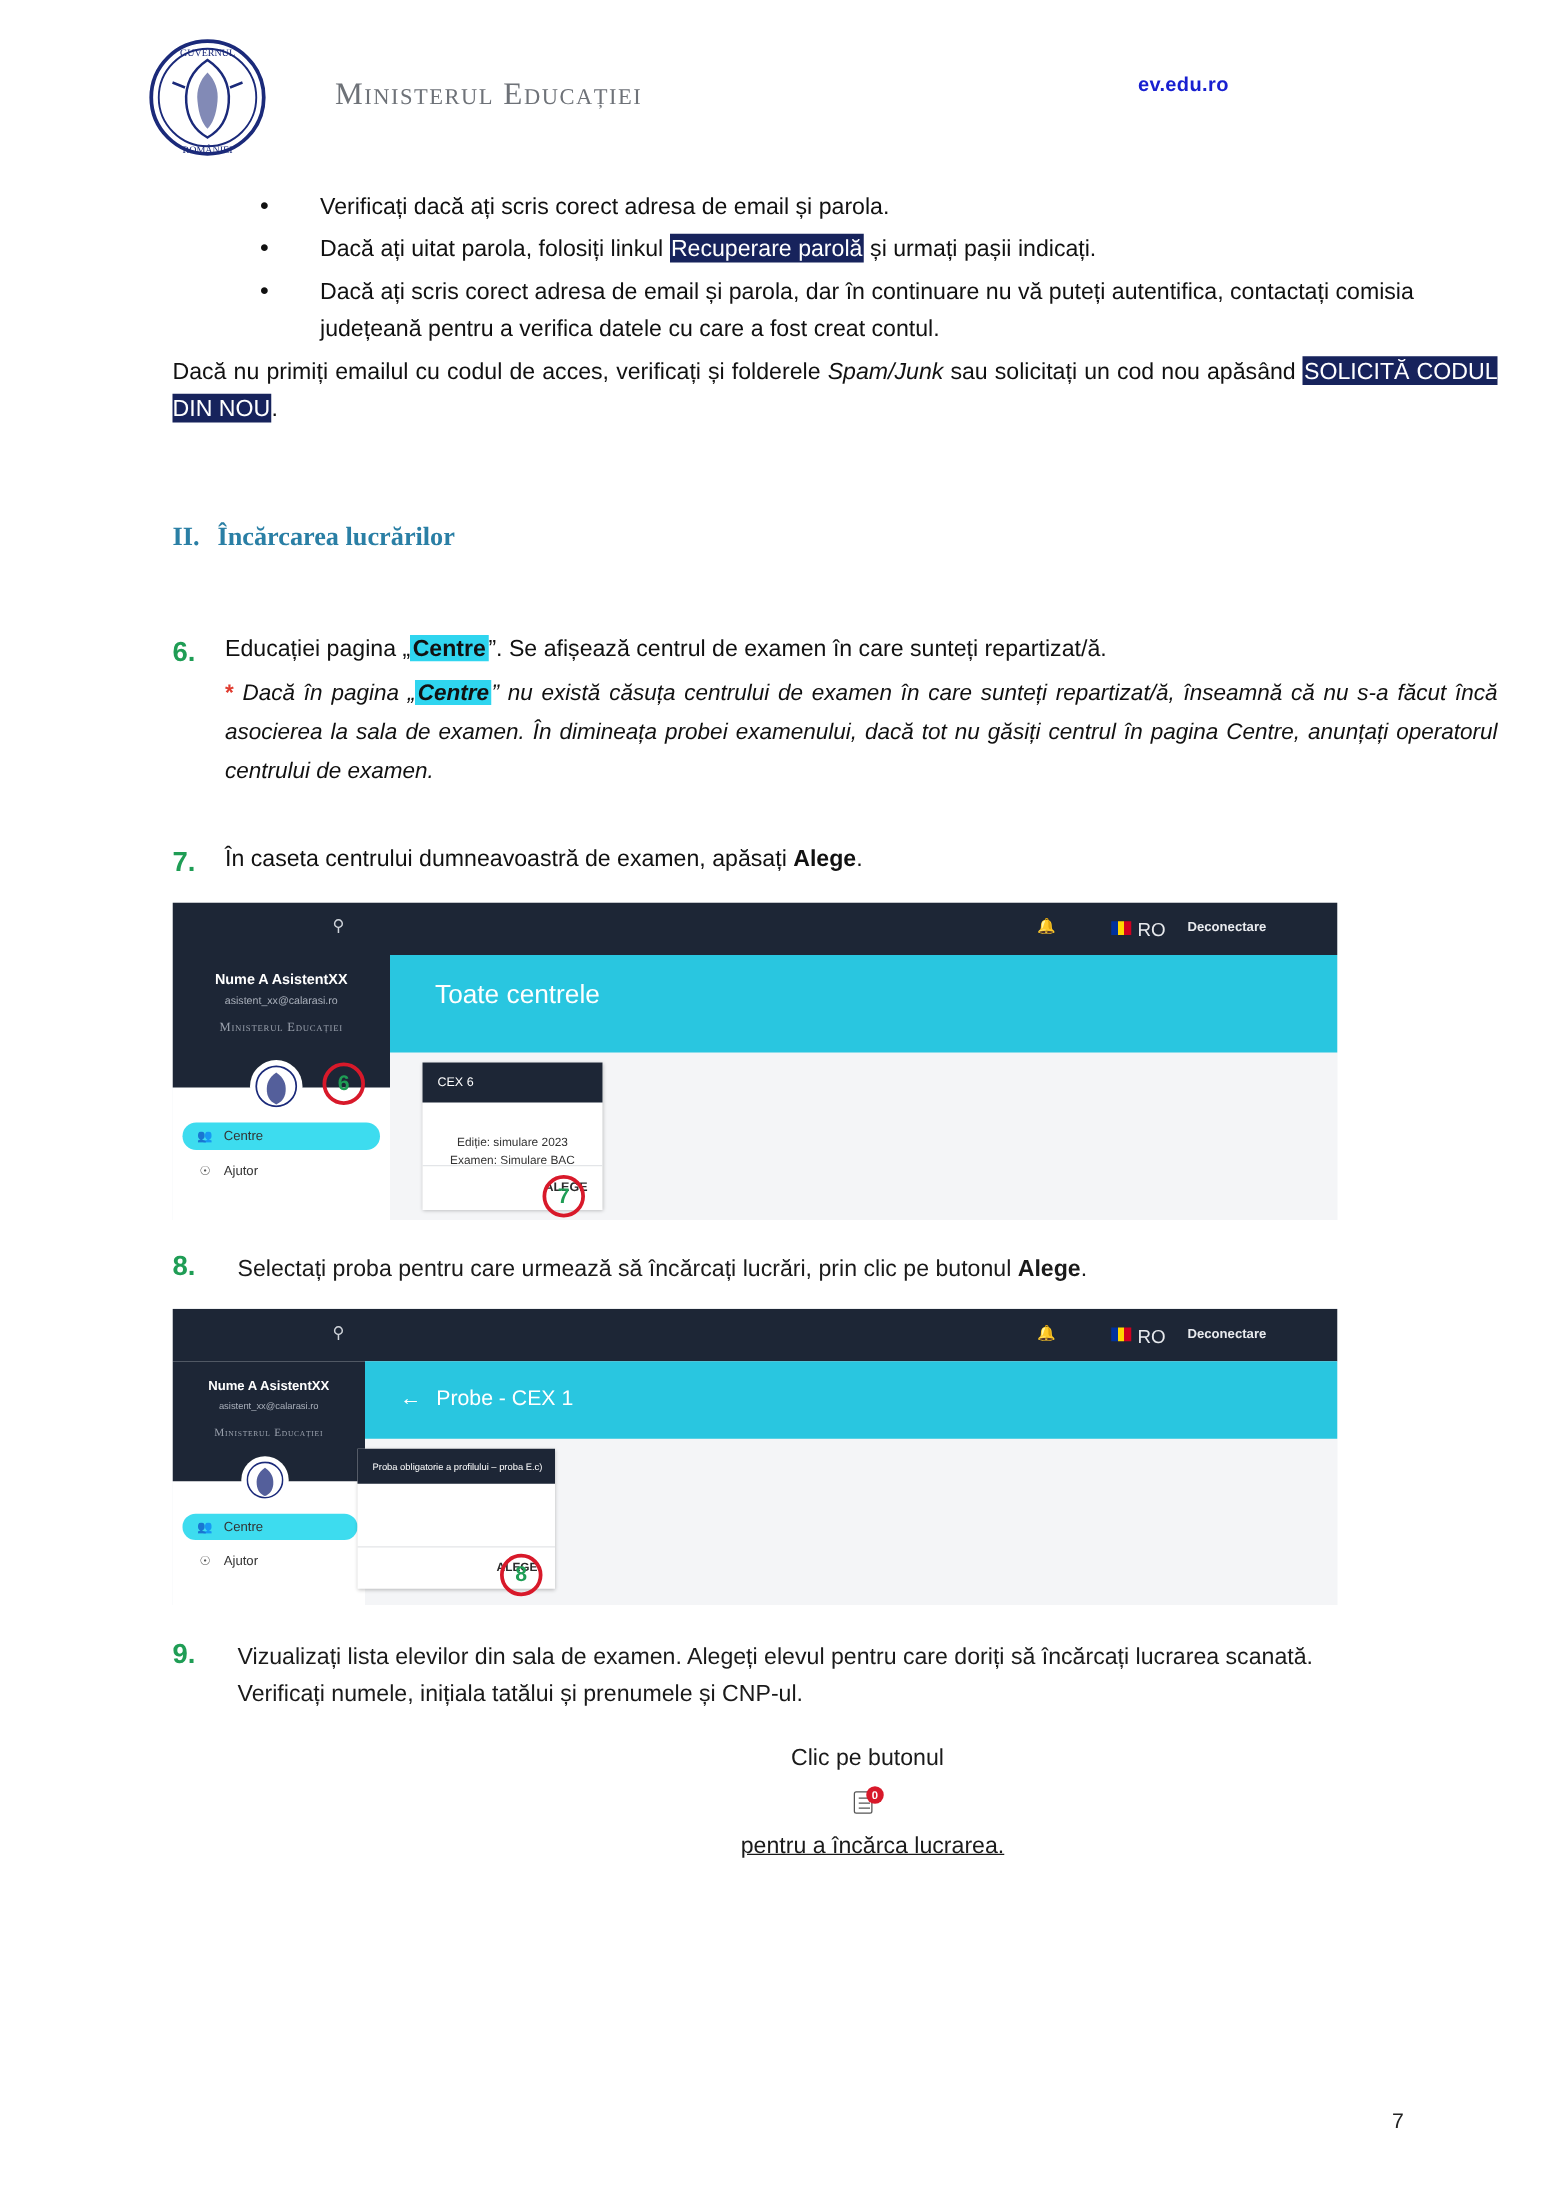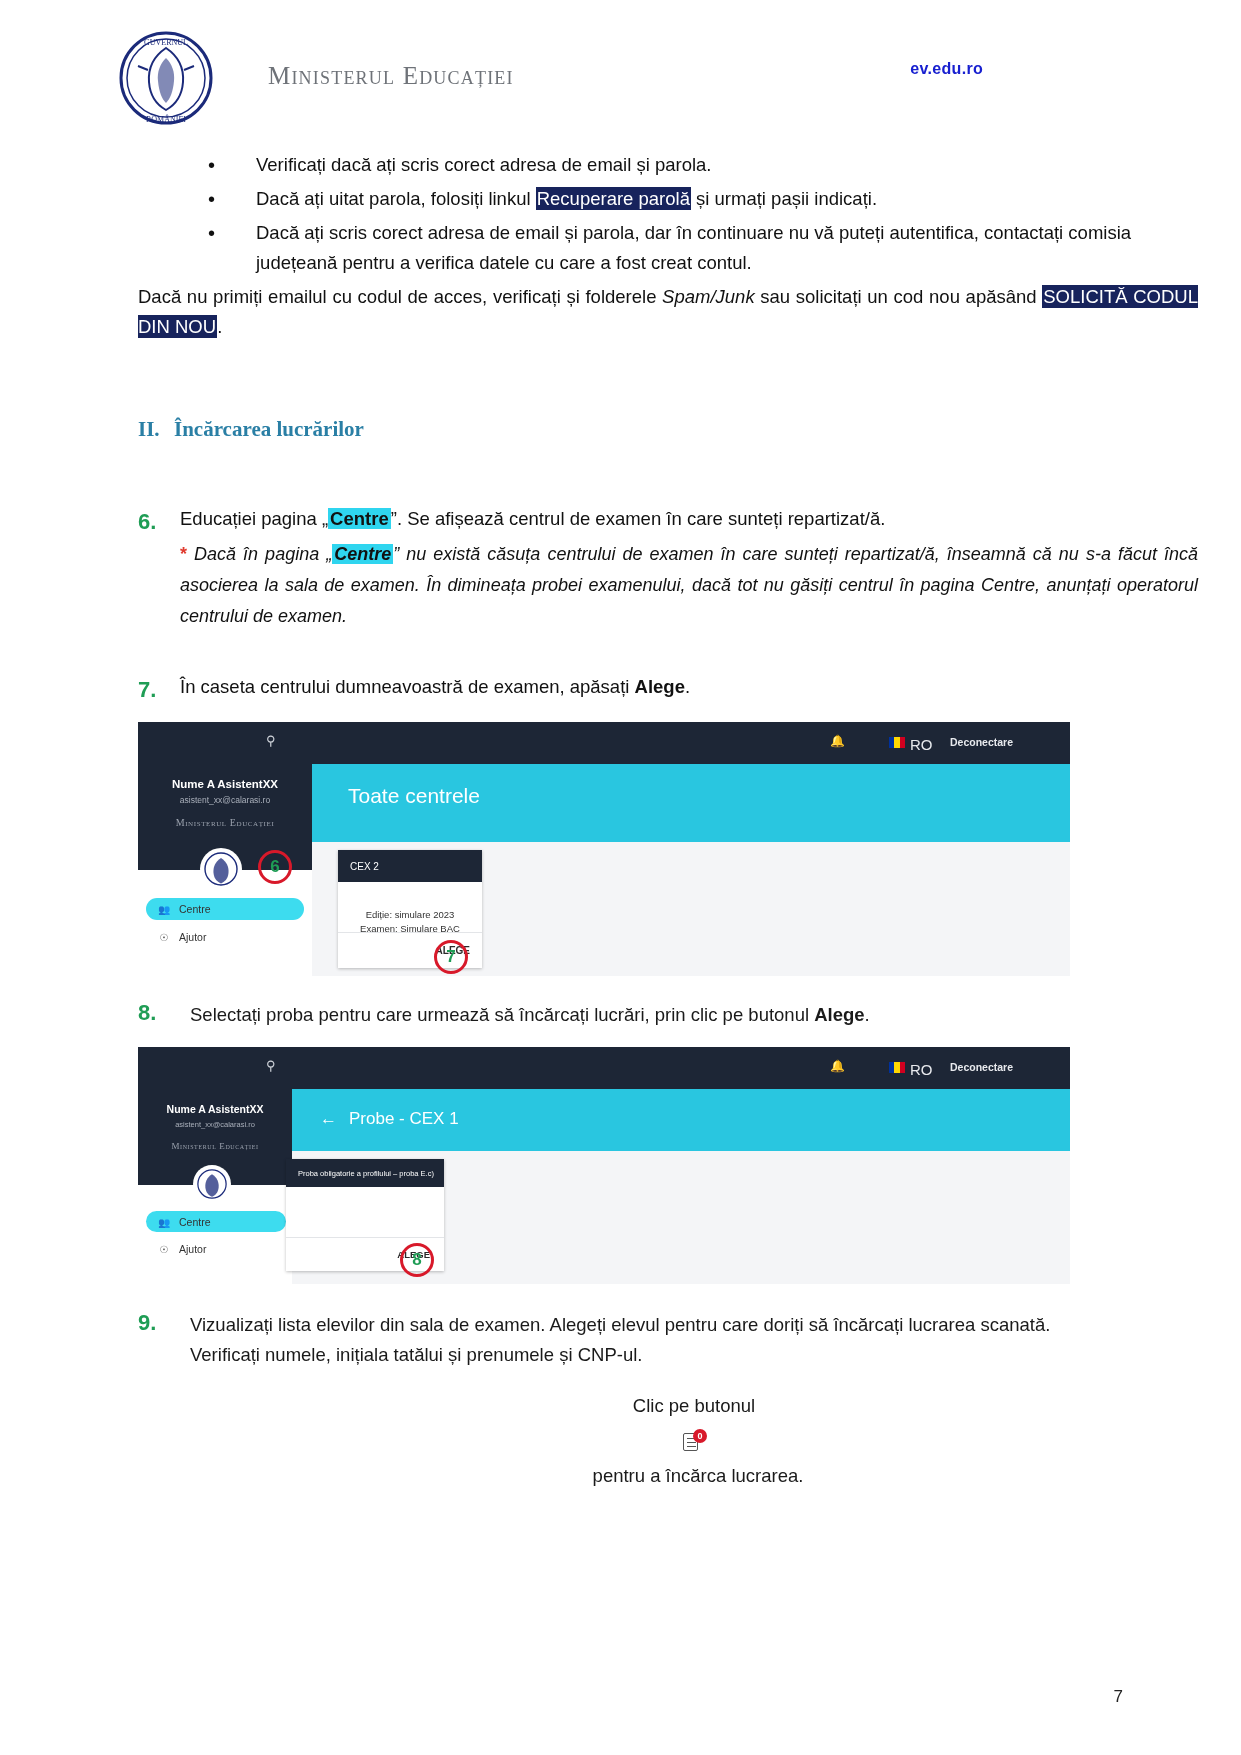--- a/index.html
+++ b/index.html
@@ -346,21 +346,21 @@
         <span class="ic">☉</span>
         <span>Ajutor</span>
       </div>
     </div>
 
     <div class="maintitle" style="left:174px; top:42px; width:758px; height:78px; padding:20px 0 0 36px;">
       <span>Toate centrele</span>
     </div>
 
     <div class="card" style="left:200px; top:128px; width:144px; height:118px;">
-      <div class="chead" style="height:32px;">CEX 2</div>
+      <div class="chead" style="height:32px;">CEX 6</div>
       <div class="cbody" style="padding-top:26px;">
         <div>Ediție: simulare 2023</div>
         <div>Examen: Simulare BAC</div>
       </div>
       <div class="cfoot" style="position:absolute; left:0; bottom:0; width:100%; height:36px; justify-content:flex-end; padding-right:12px;">ALEGE</div>
     </div>
 
     <div class="circle-num" style="left:120px; top:128px; width:34px; height:34px; font-size:17px;">6</div>
     <div class="circle-num" style="left:296px; top:218px; width:34px; height:34px; font-size:17px;">7</div>
   </div>
@@ -424,20 +424,20 @@
       <span class="sn">9.</span>
       <div class="step-text" style="padding-left:10px;">
         <div>Vizualizați lista elevilor din sala de examen. Alegeți elevul pentru care doriți să încărcați lucrarea scanată.</div>
         <div>Verificați numele, inițiala tatălui și prenumele și CNP-ul.</div>
         <div style="margin-top:22px; display:flex; align-items:center; gap:8px;flex-direction:column;">
           <span>Clic pe butonul </span>
           <span class="upload-ic">
             <span class="doc"></span>
             <span class="badge">0</span>
           </span>
-          <span style="margin-left:8px;">pentru a încărca lucrarea.</span>
+          <span style="margin-left:8px;text-decoration:underline;">pentru a încărca lucrarea.</span>
         </div>
       </div>
     </div>
   </div>
 
   <div class="pagenum">7</div>
 </div>
 
 </body></html>

